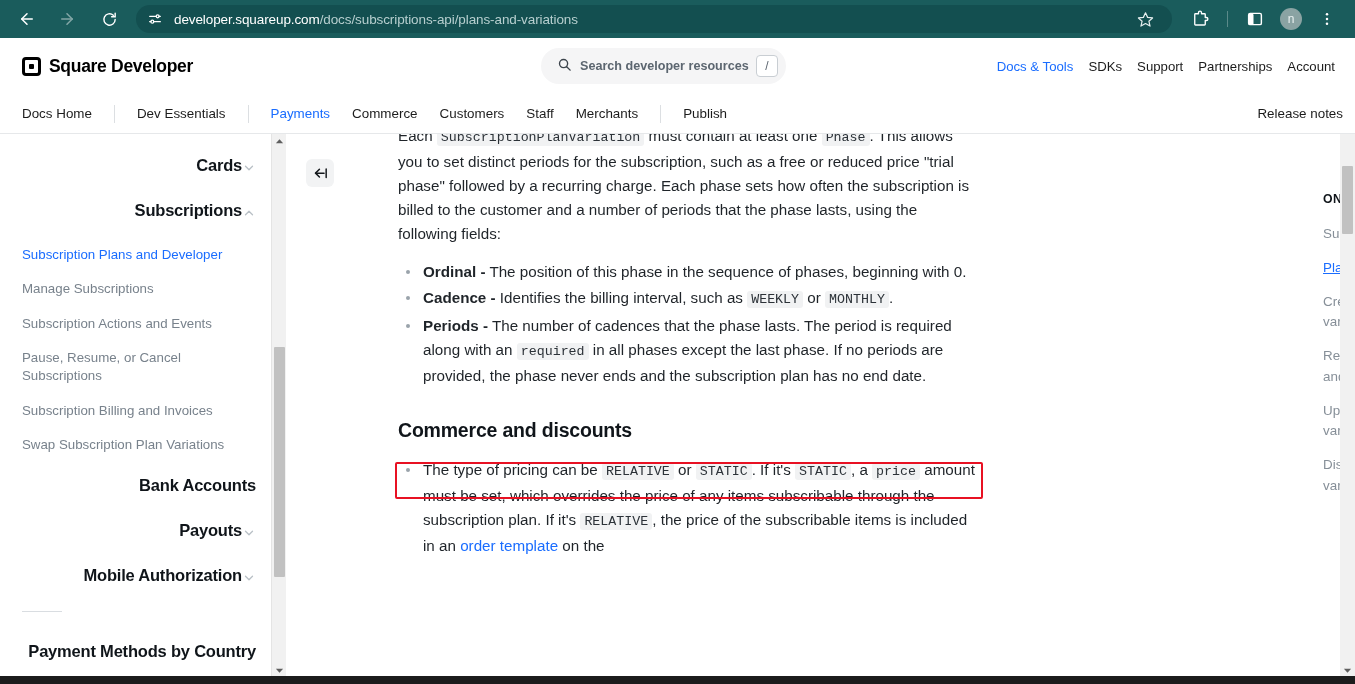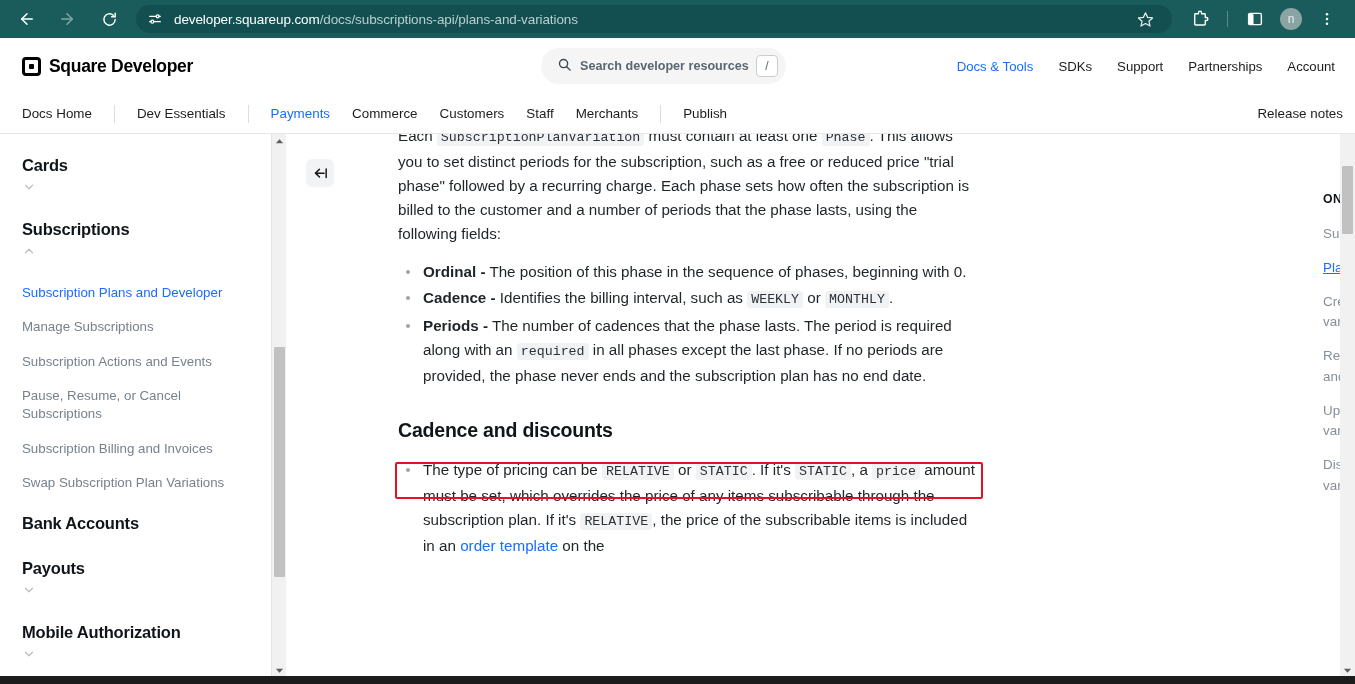--- a/index.html
+++ b/index.html
@@ -138,21 +138,21 @@
     border-radius: 4px;
     display: flex; align-items: center; justify-content: center;
     font-size: 12px;
     color: #5c6670;
     background: #fff;
   }
   .top-links {
     margin-left: auto;
     display: flex;
     align-items: center;
-    gap: 25px;
+    gap: 15px;
     font-size: 13.2px;
     color: #1c1c1c;
   }
   .top-links .active { color: #1a6dff; }
 
   
   .subnav {
     height: 40px;
     background: #fff;
     display: flex;
@@ -185,21 +185,20 @@
     background: #fff;
     padding: 22px 30px 0 22px;
     overflow: hidden;
     position: relative;
   }
   .sb-group {
     display: flex;
     align-items: flex-start;
     justify-content: flex-end;
     margin-bottom: 26px;
-    flex-direction: column;
   }
   .sb-group-title {
     font-size: 16.5px;
     font-weight: bold;
     color: #10151a;
     letter-spacing: -0.2px;
   }
   .sb-chev {
     width: 14px; height: 14px;
     flex: 0 0 auto;
@@ -549,21 +548,21 @@
     <div class="article">
 
       <p><span>Each </span><code class="inline">SubscriptionPlanVariation</code><span> must contain at least one </span><code class="inline">Phase</code><span>. This allows you to set distinct periods for the subscription, such as a free or reduced price "trial phase" followed by a recurring charge. Each phase sets how often the subscription is billed to the customer and a number of periods that the phase lasts, using the following fields:</span></p>
 
       <ul>
         <li><b>Ordinal -</b><span> The position of this phase in the sequence of phases, beginning with 0.</span></li>
         <li><b>Cadence -</b><span> Identifies the billing interval, such as </span><code class="inline">WEEKLY</code><span> or </span><code class="inline">MONTHLY</code><span>.</span></li>
         <li><b>Periods -</b><span> The number of cadences that the phase lasts. The period is required along with an </span><code class="inline">required</code><span> in all phases except the last phase. If no periods are provided, the phase never ends and the subscription plan has no end date.</span></li>
       </ul>
 
-      <div class="h2">Cadence and discounts</div>
+      <div class="h2">Commerce and discounts</div>
 
 
       <ul>
         <li><span>The type of pricing can be </span><code class="inline">RELATIVE</code><span> or </span><code class="inline">STATIC</code><span>. If it's </span><code class="inline">STATIC</code><span>, a </span><code class="inline">price</code><span> amount must be set, which overrides the price of any items subscribable through the subscription plan. If it's </span><code class="inline">RELATIVE</code><span>, the price of the subscribable items is included in an </span><a class="doclink" href="#">order template</a><span> on the</span></li>
       </ul>
     </div>
 
     <div class="toc">
       <div class="toc-title">ON THIS PAGE</div>
       <div class="toc-item">Subscription plans</div>

